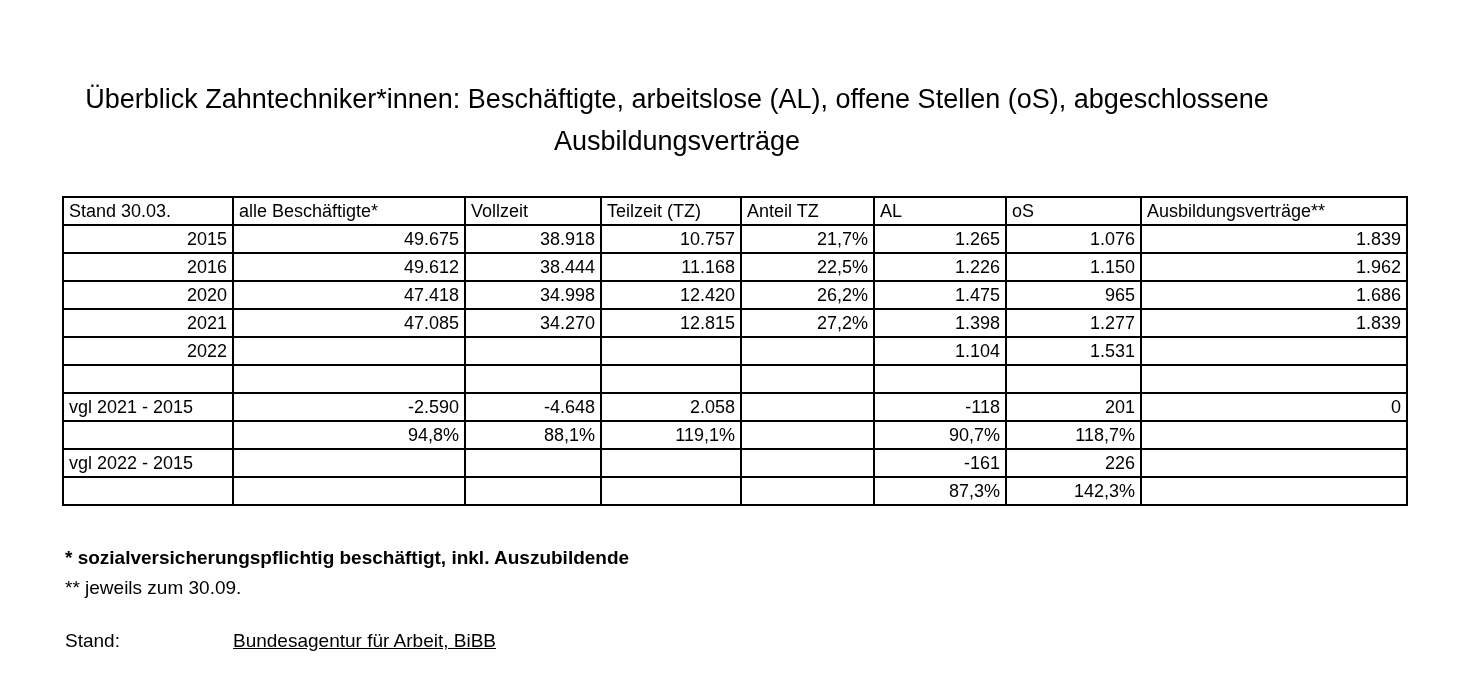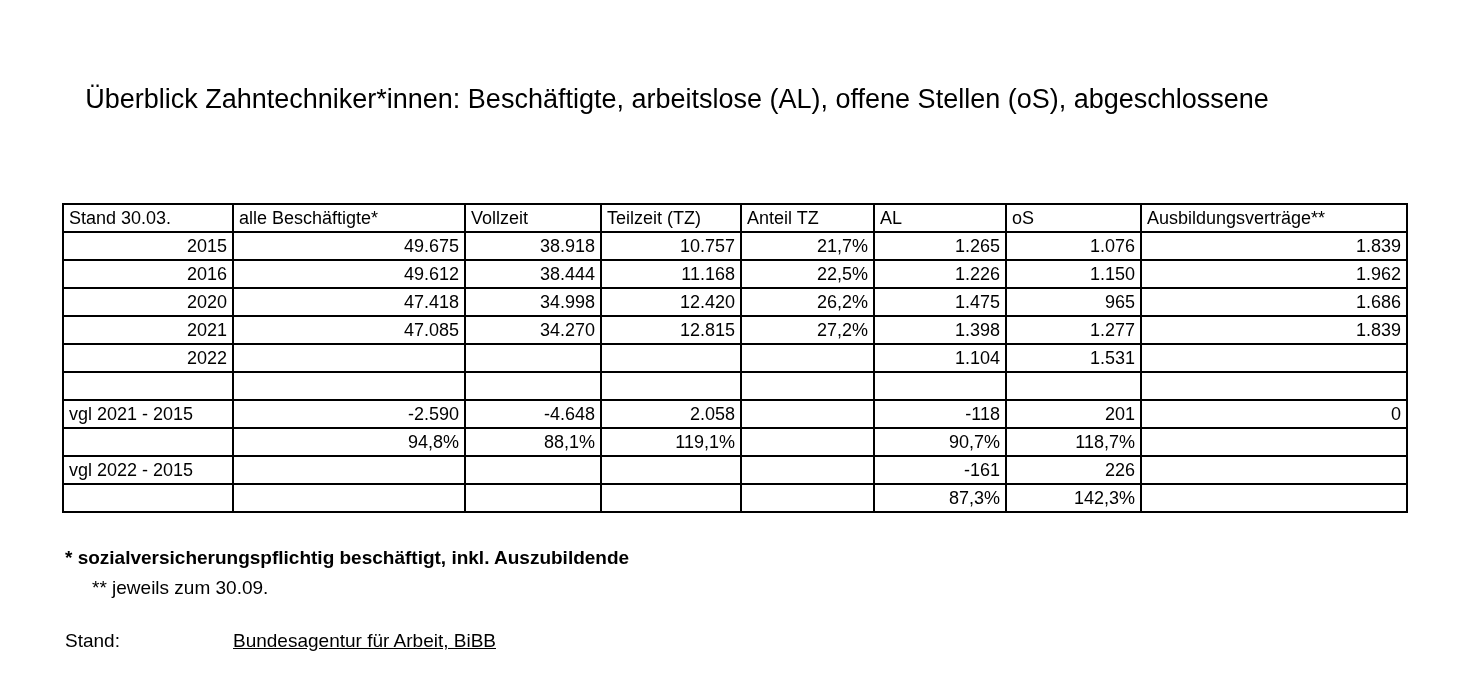--- a/index.html
+++ b/index.html
@@ -21,21 +21,21 @@
     left: 0;
     width: 1354px;
     text-align: center;
     font-size: 27px;
     line-height: 42px;
     white-space: nowrap;
   }
   table.data-table {
     position: absolute;
     left: 62px;
-    top: 203px;
+    top: 196px;
     border-collapse: collapse;
     table-layout: fixed;
     padding-left: 24px;
   }
   table.data-table th,
   table.data-table td {
     border: 2px solid #000000;
     height: 26px;
     padding: 0 5px;
     font-size: 18px;
@@ -55,21 +55,21 @@
     text-align: left;
   }
   .footnote {
     position: absolute;
     left: 65px;
     font-size: 19px;
     line-height: 24px;
     white-space: nowrap;
   }
   .fn-1 { top: 546px; font-weight: bold; }
-  .fn-2 { top: 576px; margin-left: 27px; }
+  .fn-2 { top: 576px; }
   .source-label {
     position: absolute;
     left: 65px;
     top: 630px;
     font-size: 19px;
     white-space: nowrap;
   }
   .source-value {
     position: absolute;
     left: 233px;
@@ -77,20 +77,21 @@
     font-size: 19px;
     white-space: nowrap;
     text-decoration: underline;
   }
 </style>
 </head>
 <body>
 
 <div class="doc-title">
   <div>Überblick Zahntechniker*innen: Beschäftigte, arbeitslose (AL), offene Stellen (oS), abgeschlossene</div>
+  <div>Ausbildungsverträge</div>
 </div>
 
 <table class="data-table">
   <colgroup>
       <col style="width: 170px;">
       <col style="width: 232px;">
       <col style="width: 136px;">
       <col style="width: 140px;">
       <col style="width: 133px;">
       <col style="width: 132px;">

